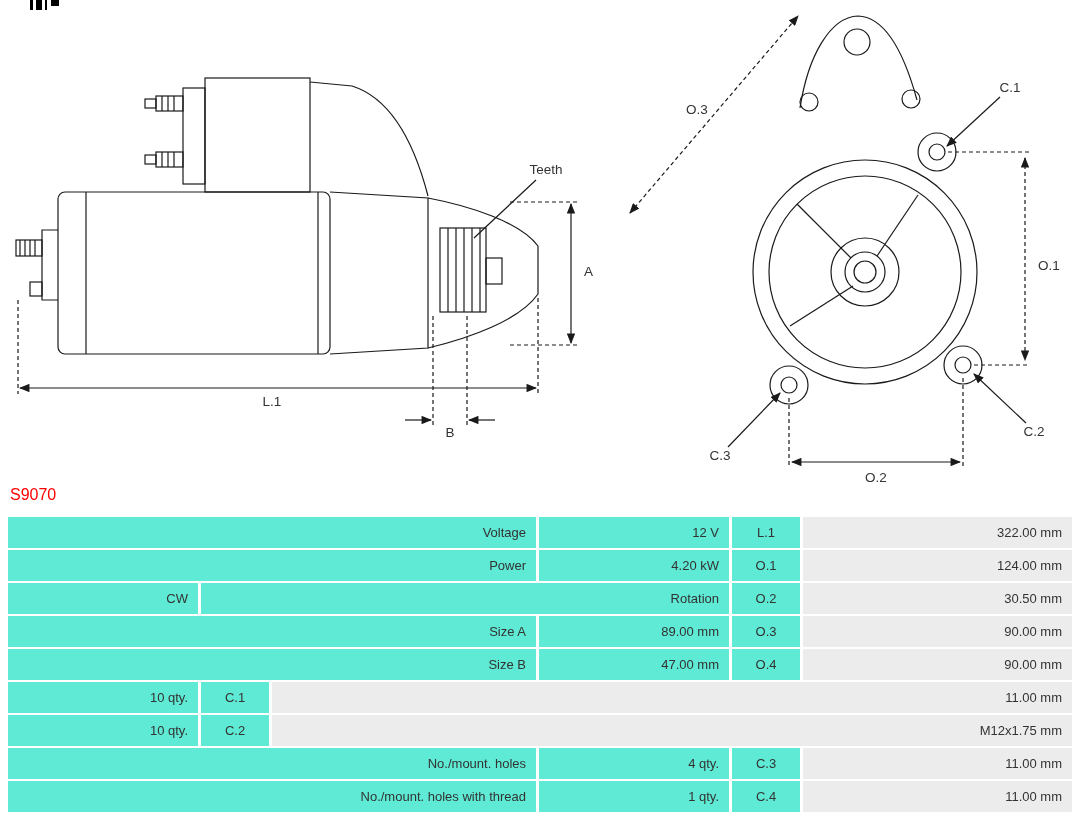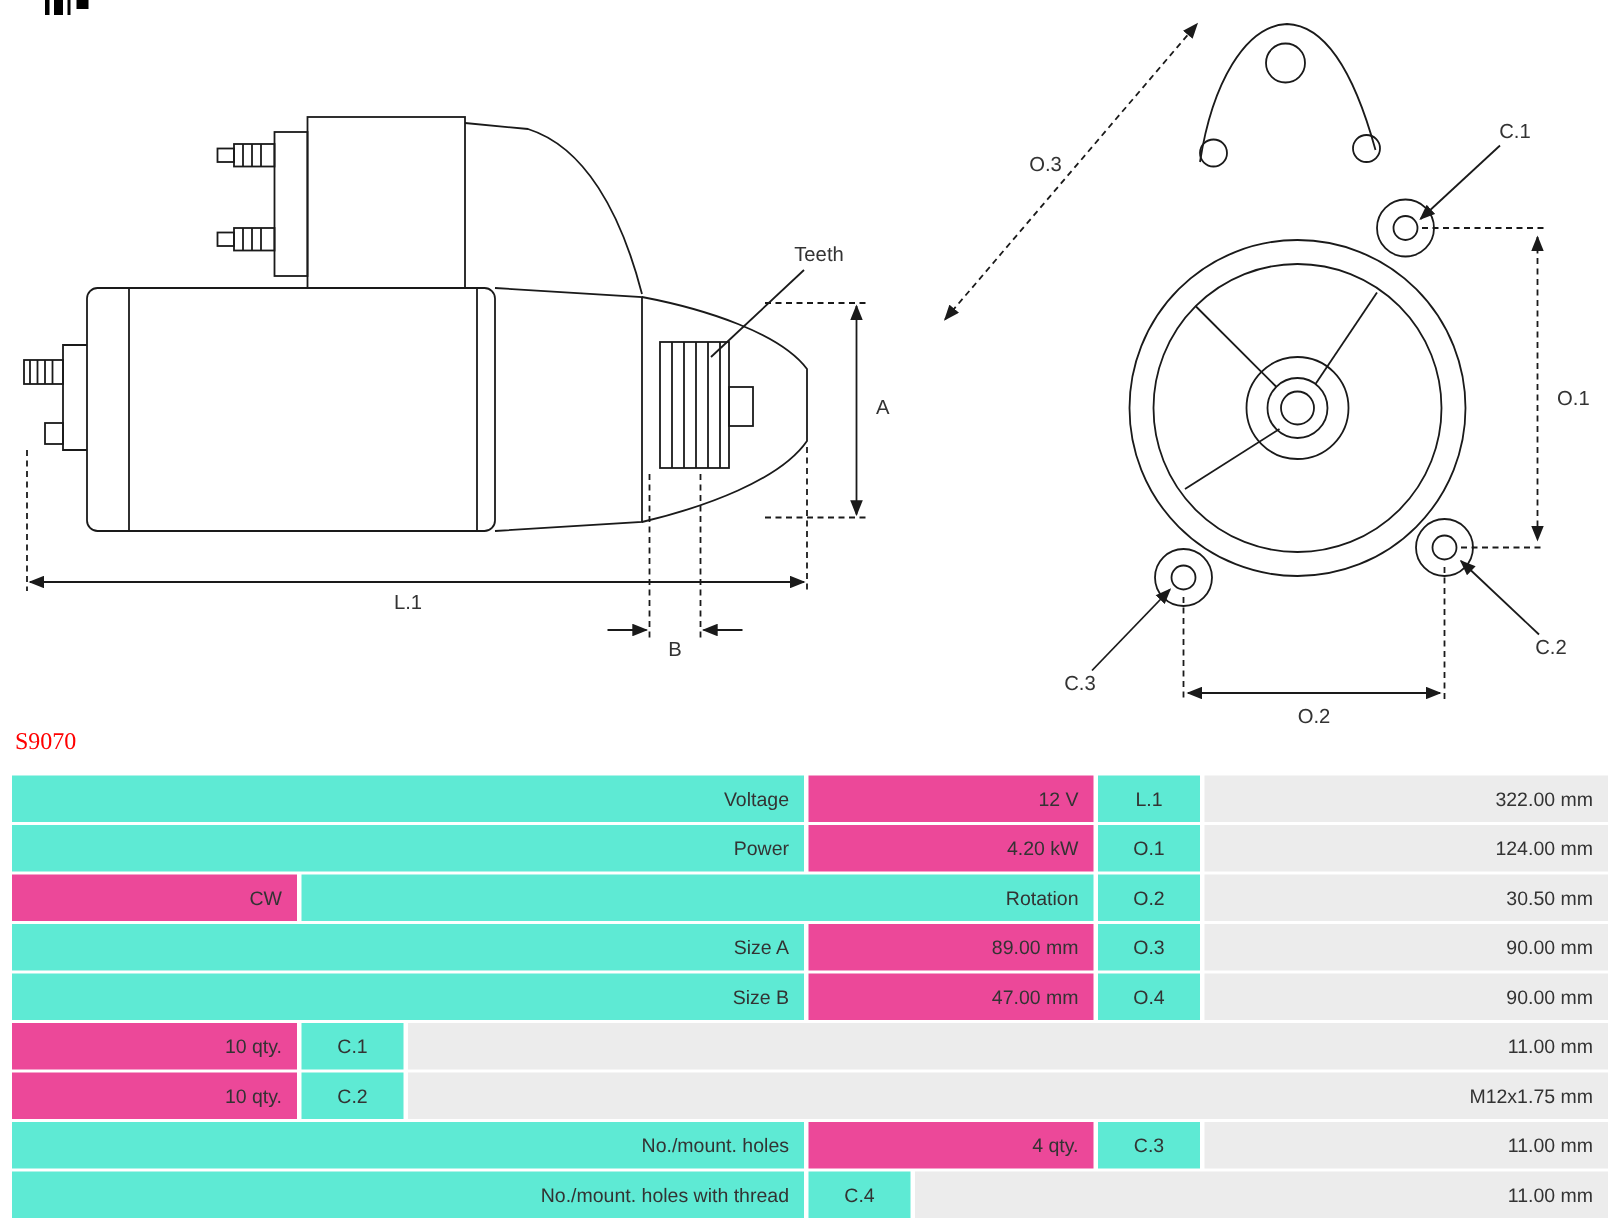--- a/index.html
+++ b/index.html
@@ -2,32 +2,32 @@
 <html><head>
 <meta charset="utf-8">
 <style>
   * { margin:0; padding:0; box-sizing:border-box; }
   body { background:#fff; font-family:"Liberation Sans", sans-serif; }
   .page { position:relative; width:1080px; height:819px; background:#fff; overflow:hidden; }
   svg text { font-family:"Liberation Sans", sans-serif; }
 
   .part-number {
     position:absolute; left:10px; top:486px;
-    color:#ff0000; font-size:16px; font-weight:400;font-family:Liberation Serif, serif;
+    color:#ff0000; font-size:16px; font-weight:400;
   }
 
   .spec-table {
     position:absolute; left:8px; top:517px; width:1064px;
     display:flex; flex-direction:column; gap:2px;
     font-size:13px; color:#333;
   }
   .spec-row { display:flex; gap:3px; height:31px; }
   .cell { display:flex; align-items:center; background:#5eead4; }
   .cell.label  { width:528px; justify-content:flex-end; padding-right:10px; }
-  .cell.value  { width:190px; justify-content:flex-end; padding-right:10px; background:#ec4899; }
+  .cell.value  { width:190px; justify-content:flex-end; padding-right:10px; background:#5eead4; }
   .cell.dim    { width:68px;  justify-content:center; }
   .cell.dimval { flex:1;      justify-content:flex-end; padding-right:10px; background:#ececec; }
 </style>
 </head>
 <body>
 
 <div class="page">
 
   <svg width="1080" height="512" viewBox="0 0 1080 512">
     <defs>
@@ -191,18 +191,19 @@
       <div class="cell dimval">M12x1.75 mm</div>
     </div>
     <div class="spec-row">
       <div class="cell label">No./mount. holes</div>
       <div class="cell value">4 qty.</div>
       <div class="cell dim">C.3</div>
       <div class="cell dimval">11.00 mm</div>
     </div>
     <div class="spec-row">
       <div class="cell label">No./mount. holes with thread</div>
+      <div class="cell value">1 qty.</div>
       <div class="cell dim">C.4</div>
       <div class="cell dimval">11.00 mm</div>
     </div>
   </div>
 
 </div>
 
 </body></html>

